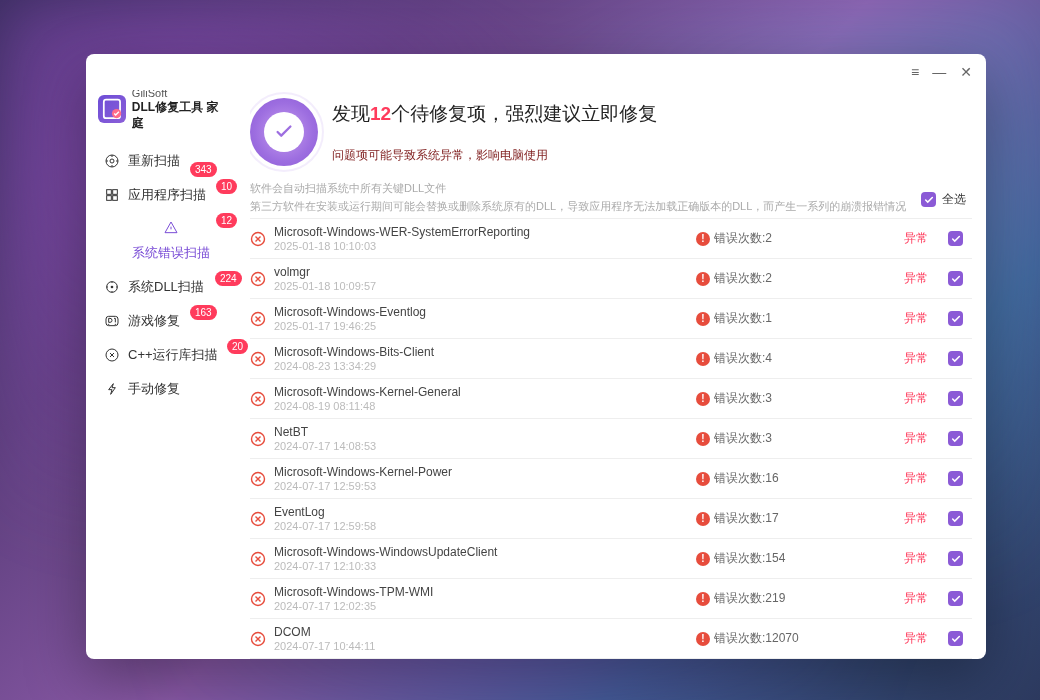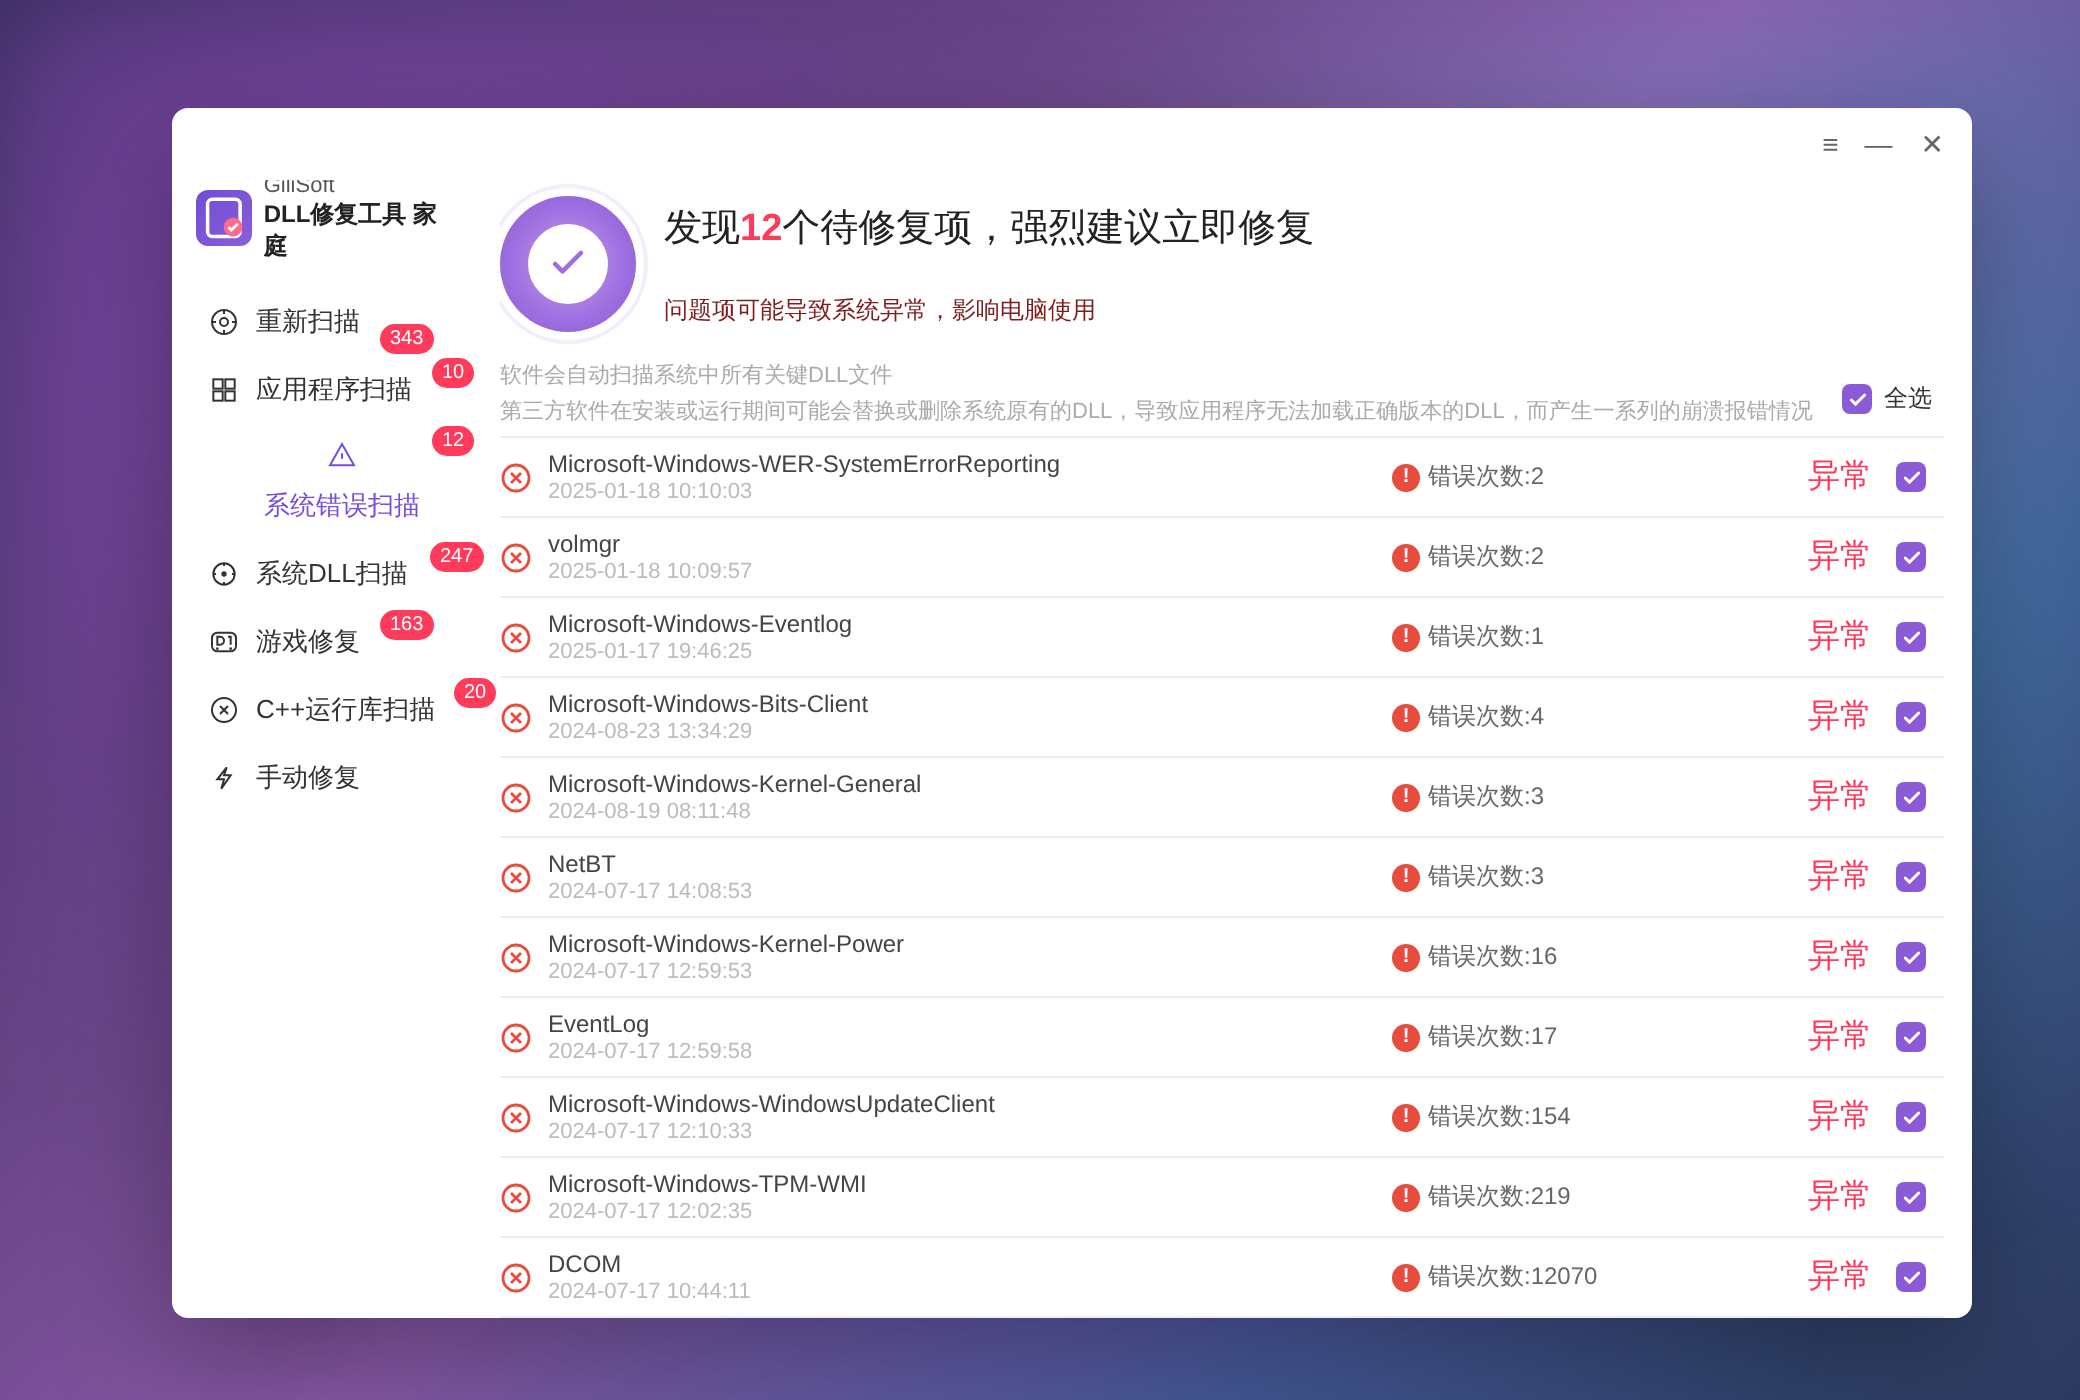--- a/index.html
+++ b/index.html
@@ -213,21 +213,21 @@
   width: 14px; height: 14px;
   background: #e74c3c;
   border-radius: 50%;
   color: #fff;
   display: flex;
   align-items: center;
   justify-content: center;
   font-size: 10px;
   font-weight: bold;
 }
-.row-status { color: #ff3b5c; font-size: 16px; width: 36px; text-align:left; }
+.row-status { color: #ff3b5c; font-size: 12px; width: 36px; text-align:left; }
 .row-check { width: 18px; }
 .list::-webkit-scrollbar{width:6px;}
 .list::-webkit-scrollbar-thumb{background:#ddd;border-radius:3px;}
 </style>
 </head>
 <body>
 
 <div class="window">
   <div class="titlebar">
     <span class="hamburger">≡</span>
@@ -285,21 +285,21 @@
           </div>
           <div class="nav-item">
             <span class="icon">
               <svg viewBox="0 0 24 24" fill="none">
                 <circle cx="12" cy="12" r="8" stroke="currentColor" stroke-width="1.5"></circle>
                 <circle cx="12" cy="12" r="2" fill="currentColor"></circle>
                 <path d="M12 4v2M12 18v2M4 12h2M18 12h2" stroke="currentColor" stroke-width="1.5"></path>
               </svg>
             </span>
             <span>系统DLL扫描</span>
-            <span class="badge" style="left: 117px; top: 0px;">247</span>
+            <span class="badge" style="left: 117px; top: 0px;">224</span>
           </div>
           <div class="nav-item">
             <span class="icon">
               <svg viewBox="0 0 24 24" fill="none">
                 <path d="M7 8h2a3 3 0 013 3v0a3 3 0 01-3 3H7V8zM15 8h2v6" stroke="currentColor" stroke-width="1.5"></path>
                 <circle cx="7" cy="17" r="1" fill="currentColor"></circle>
                 <circle cx="17" cy="17" r="1" fill="currentColor"></circle>
                 <rect x="3" y="5" width="18" height="14" rx="4" stroke="currentColor" stroke-width="1.5"></rect>
               </svg>
             </span>

